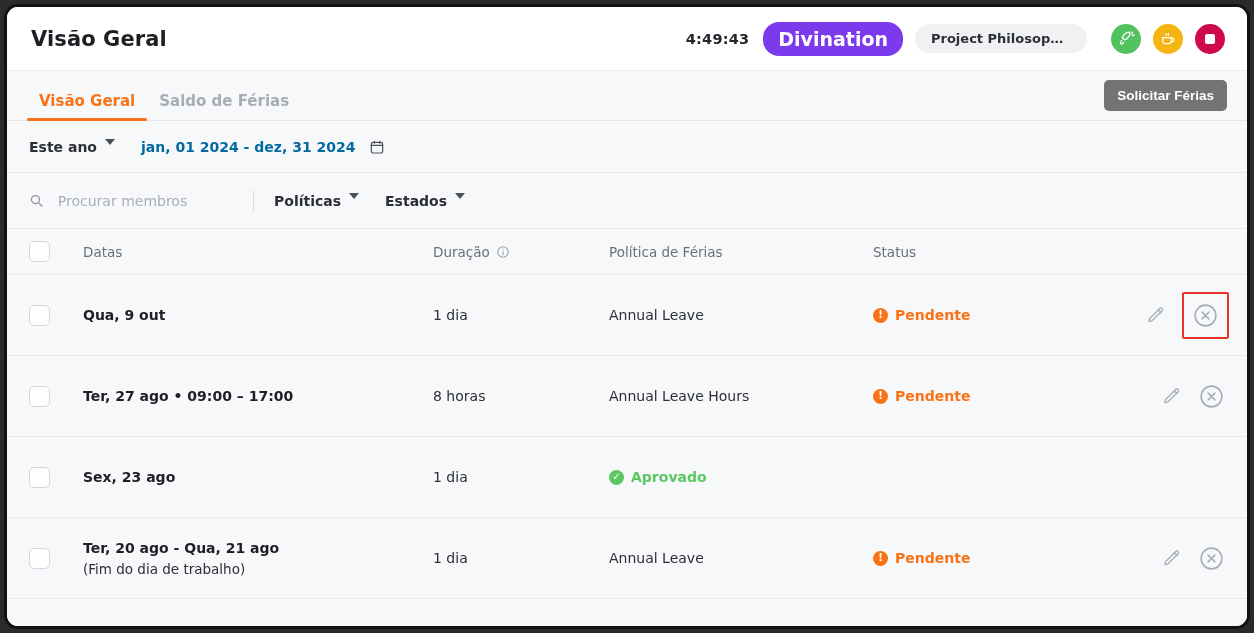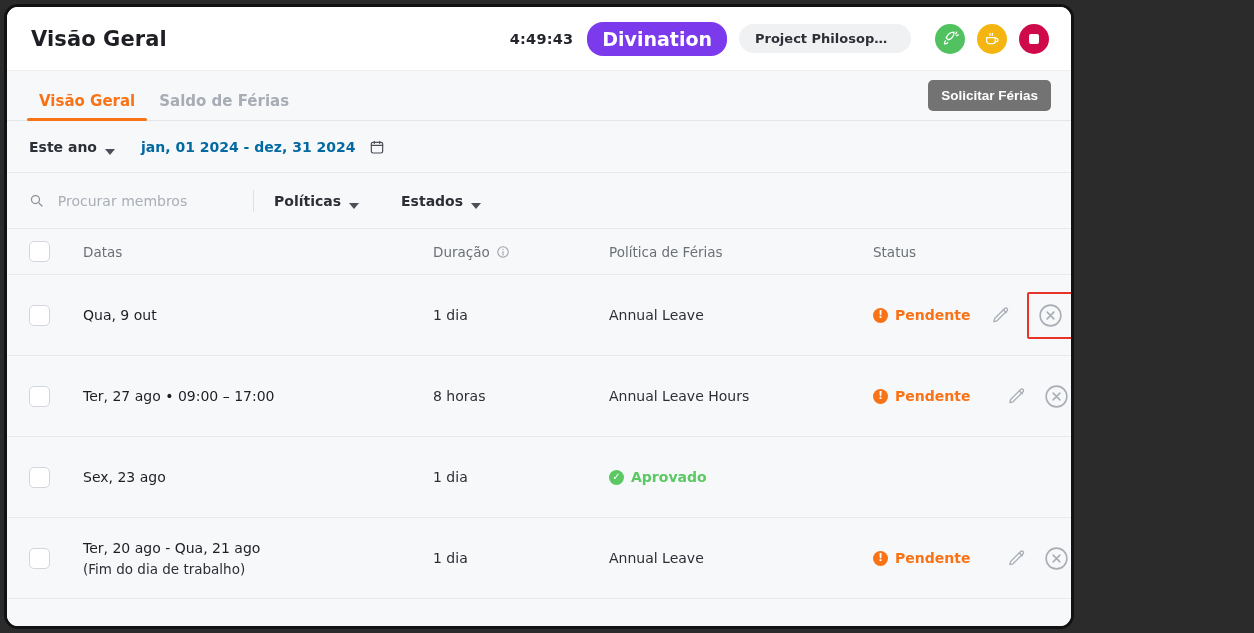--- a/index.html
+++ b/index.html
@@ -5,21 +5,21 @@
   * { box-sizing: border-box; margin: 0; padding: 0; }
   html, body {
     width: 1254px; height: 633px;
     background: #2b2b2b;
     font-family: "DejaVu Sans", "Liberation Sans", sans-serif;
     overflow: hidden;
   }
   .window {
     position: absolute;
     left: 4px; top: 4px;
-    width: 1070px; height: 625px;
+    width: 1246px; height: 625px;
     background: #ffffff;
     border: 3px solid #111214;
     border-radius: 14px;
     overflow: hidden;
   }
 
   
   .header {
     height: 64px;
     background: #ffffff;
@@ -93,21 +93,21 @@
     padding: 8px 13px; border-radius: 5px;
     border: none; white-space: nowrap;
   }
 
   .filter-row {
     height: 52px; display: flex; align-items: center;
     padding: 0 22px; gap: 26px;
     border-bottom: 1px solid #e8eaee;
   }
   .dd {
-    display: flex; align-items: flex-end; gap: 8px;
+    display: flex; align-items: flex-start; gap: 8px;
     font-size: 14px; font-weight: 600; color: #2c2f36;
   }
   .caret {
     width: 0; height: 0;
     border-left: 5px solid transparent;
     border-right: 5px solid transparent;
     border-top: 6px solid #4b5058;
   }
   .daterange {
     display: flex; align-items: center; gap: 14px;
@@ -120,21 +120,21 @@
     border-bottom: 1px solid #e8eaee;
   }
   .search-box { display: flex; align-items: center; gap: 14px; width: 224px; }
   .search-input {
     border: none; outline: none; background: transparent;
     font-size: 14px; color: #2c2f36; width: 100%;
     font-family: inherit;
   }
   .search-input::placeholder { color: #a9aeb7; }
   .vdiv { width: 1px; height: 22px; background: #dcdfe4; margin-right: 20px; }
-  .filters { display: flex; align-items: center; gap: 42px; }
+  .filters { display: flex; align-items: center; gap: 26px; }
 
   
   .thead {
     display: flex; align-items: center;
     height: 46px; padding: 0 22px;
     border-bottom: 1px solid #e8eaee;
   }
   .th {
     font-size: 13.5px; color: #6b7078; font-weight: 400;
     display: flex; align-items: center; gap: 6px;
@@ -150,21 +150,21 @@
   .col-pol { width: 264px; flex: 0 0 264px; }
   .col-status { flex: 1 1 auto; }
   .col-actions { width: 100px; flex: 0 0 100px; display: flex; justify-content: flex-end; gap: 16px; align-items: center; }
 
   .trow {
     display: flex; align-items: center;
     min-height: 81px; padding: 0 22px;
     border-bottom: 1px solid #e8eaee;
     background: #f7f8fa;
   }
-  .cell-date { font-size: 14px; font-weight: 400; color: #1d1f24; line-height: 21px; }
+  .cell-date { font-size: 14px; font-weight: 700; color: #1d1f24; line-height: 21px; }
   .cell-sub { font-size: 13.5px; font-weight: 400; color: #2c2f36; line-height: 20px; }
   .cell-txt { font-size: 14px; color: #2c2f36; }
   .status {
     display: flex; align-items: center; gap: 7px;
     font-size: 14px; font-weight: 700;
   }
   .st-pending { color: #f97316; }
   .st-approved { color: #5bc863; }
   .dot {
     width: 15px; height: 15px; border-radius: 50%;

